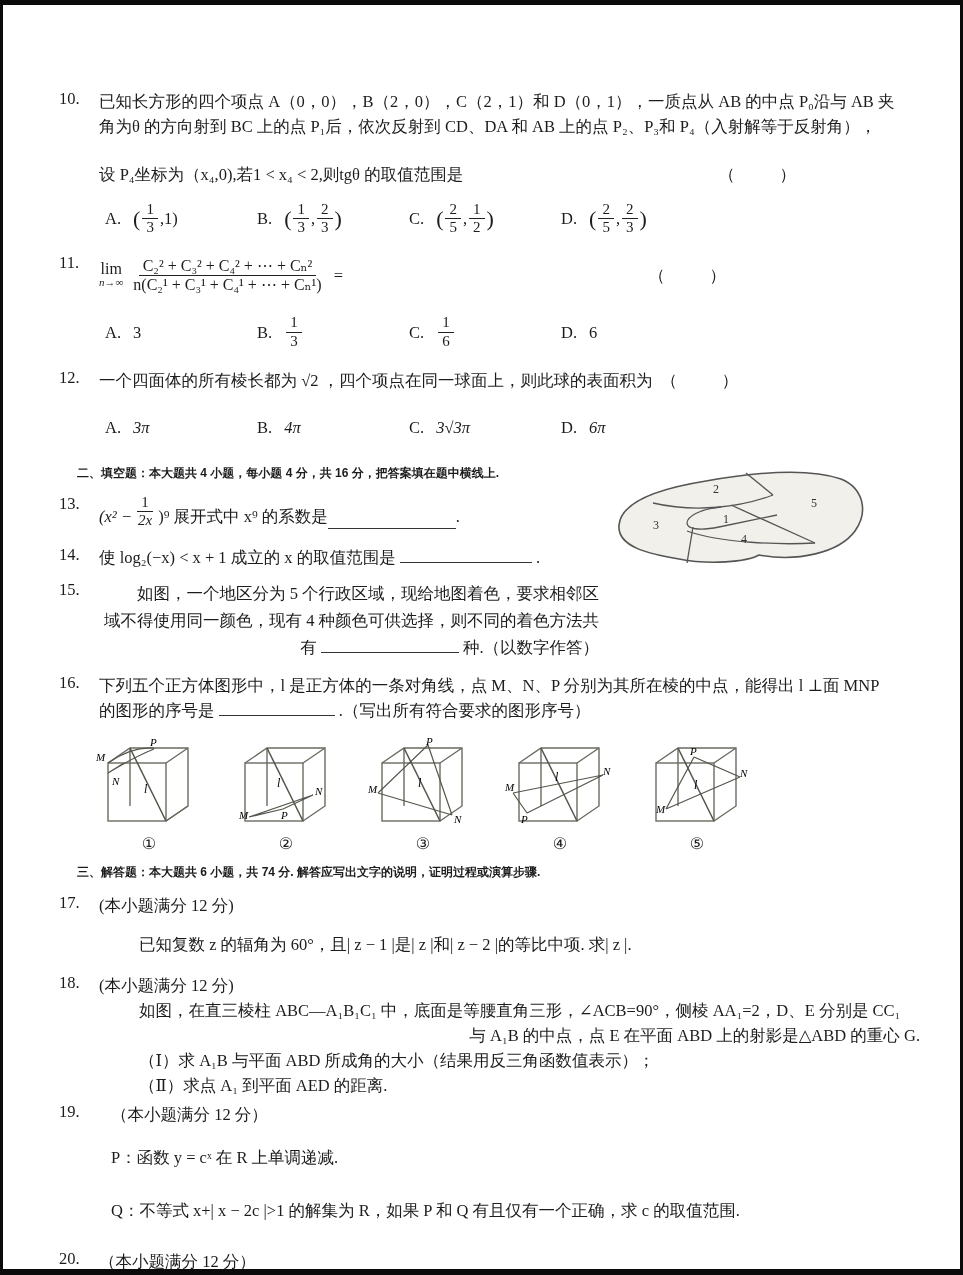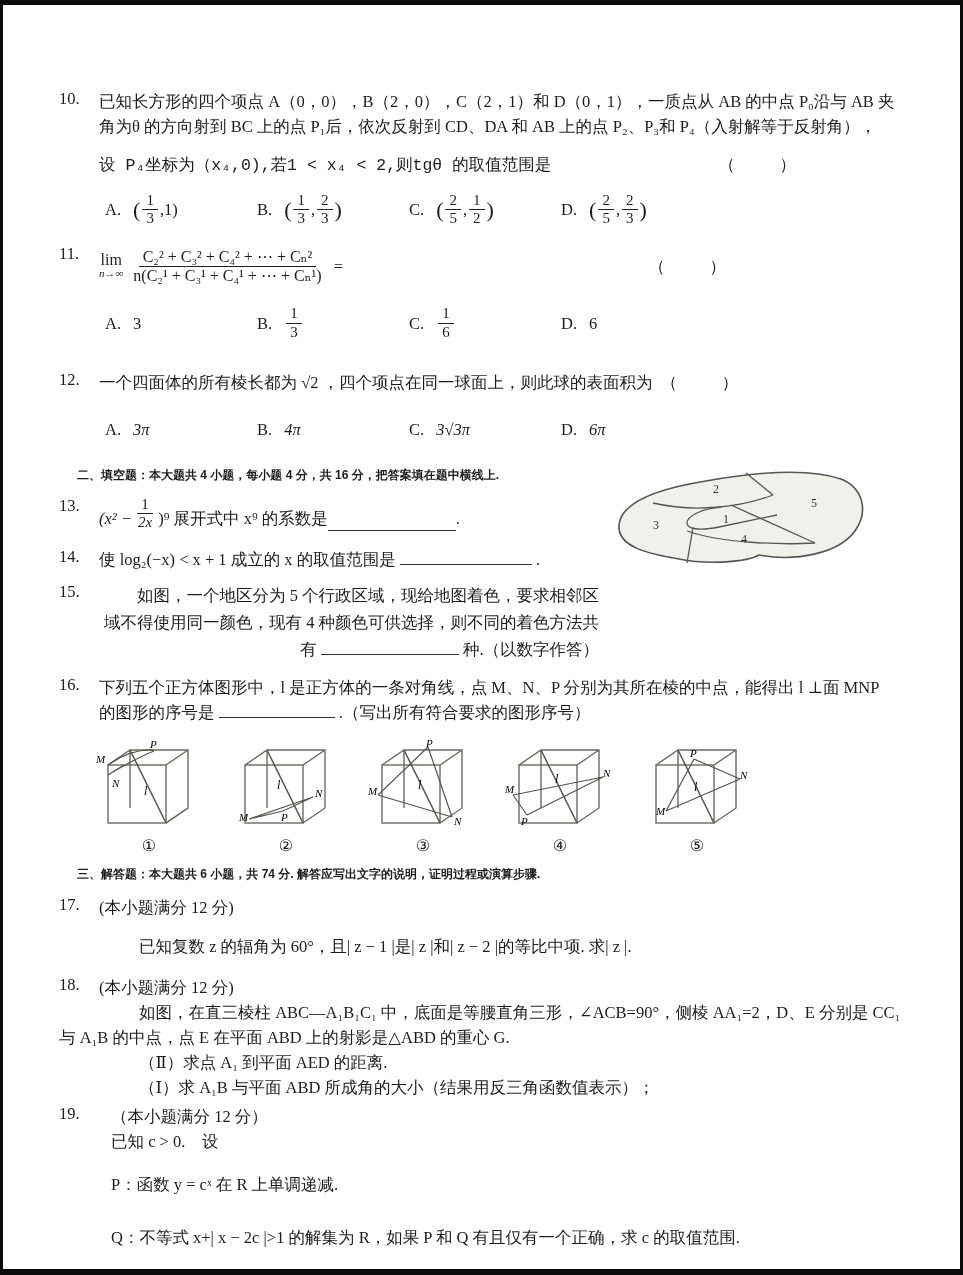--- a/index.html
+++ b/index.html
@@ -42,21 +42,21 @@
 </head>
 <body>
 
 <div class="content">
 
   <div class="q">
     <div class="qnum">10.</div>
     <div class="qbody">
       <div class="line">已知长方形的四个项点 A（0，0），B（2，0），C（2，1）和 D（0，1），一质点从 AB 的中点 P₀沿与 AB 夹</div>
       <div class="line">角为θ 的方向射到 BC 上的点 P₁后，依次反射到 CD、DA 和 AB 上的点 P₂、P₃和 P₄（入射解等于反射角），</div>
-      <div class="line" style="display:flex;margin-top:14px;font-family:Liberation Mono, monospace;">
+      <div class="line" style="display:flex;margin-top:23px;">
         <span>设 P₄坐标为（x₄,0),若1 &lt; x₄ &lt; 2,则tgθ 的取值范围是</span>
         <span class="bracket">（　）</span>
       </div>
       <div class="opts">
         <div class="opt">
           <span class="olabel">A.</span>
           <span class="bigparen">(</span>
           <span class="frac">
               <span class="top">1</span>
               <span class="bot">3</span>
@@ -145,21 +145,21 @@
             </span>
         </div>
         <div class="opt">
           <span class="olabel">D.</span>
           <span>6</span>
         </div>
       </div>
     </div>
   </div>
 
-  <div class="q" style="margin-top:19px;">
+  <div class="q" style="margin-top:8px;">
     <div class="qnum">12.</div>
     <div class="qbody">
       <div class="line">
         <span>一个四面体的所有棱长都为</span>
         <span>√2</span>
         <span>，四个项点在同一球面上，则此球的表面积为</span>
         <span style="letter-spacing:14px;margin-left:4px;">（　）</span>
       </div>
       <div class="opts" style="margin-top:22px;">
         <div class="opt">
@@ -345,31 +345,30 @@
       <div>(本小题满分 12 分)</div>
       <div class="indent" style="margin-top:14px;">已知复数 z 的辐角为 60°，且| z − 1 |是| z |和| z − 2 |的等比中项. 求| z |.</div>
     </div>
   </div>
 
   <div class="q" style="margin-top:16px;">
     <div class="qnum">18.</div>
     <div class="qbody">
       <div>(本小题满分 12 分)</div>
       <div class="indent">如图，在直三棱柱 ABC—A₁B₁C₁ 中，底面是等腰直角三形，∠ACB=90°，侧棱 AA₁=2，D、E 分别是 CC₁</div>
-      <div style="margin-left:-40px;">与 A₁B 的中点，点 E 在平面 ABD 上的射影是△ABD 的重心 G.</div>
+      <div style="margin-left:-40px;text-align:right;">与 A₁B 的中点，点 E 在平面 ABD 上的射影是△ABD 的重心 G.</div>
+      <div class="indent">（Ⅰ）求 A₁B 与平面 ABD 所成角的大小（结果用反三角函数值表示）；</div>
       <div class="indent">（Ⅱ）求点 A₁ 到平面 AED 的距离.</div>
-      <div class="indent">（Ⅰ）求 A₁B 与平面 ABD 所成角的大小（结果用反三角函数值表示）；</div>
     </div>
   </div>
 
   <div class="q" style="margin-top:4px;gap:12px;">
     <div class="qnum">19.</div>
     <div class="qbody">
       <div>（本小题满分 12 分）</div>
-      <div>已知 c &gt; 0.　设</div>
       <div style="margin-top:18px;">P：函数 y = cˣ 在 R 上单调递减.</div>
       <div style="margin-top:28px;">Q：不等式 x+| x − 2c |&gt;1 的解集为 R，如果 P 和 Q 有且仅有一个正确，求 c 的取值范围.</div>
     </div>
   </div>
 
   <div class="q" style="margin-top:26px;">
     <div class="qnum">20.</div>
     <div class="qbody">
       <div>（本小题满分 12 分）</div>
     </div>

